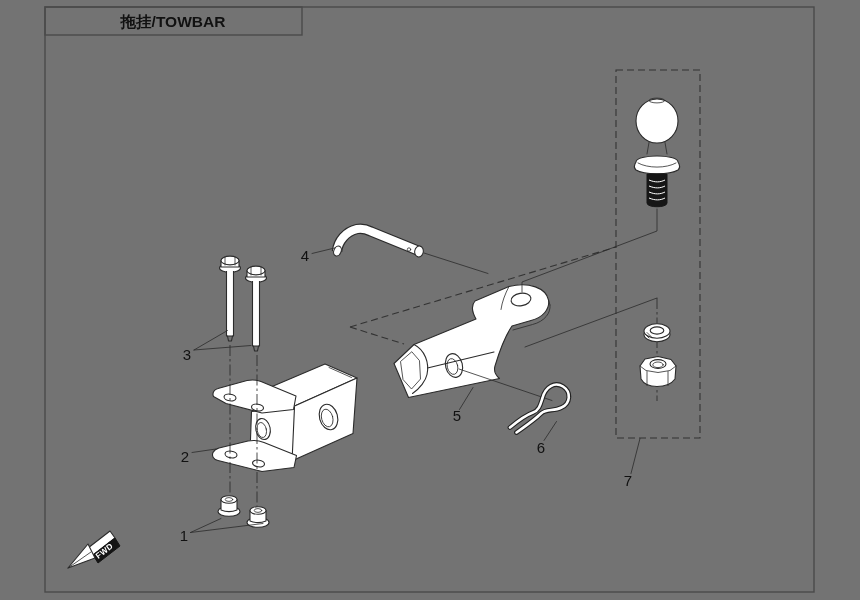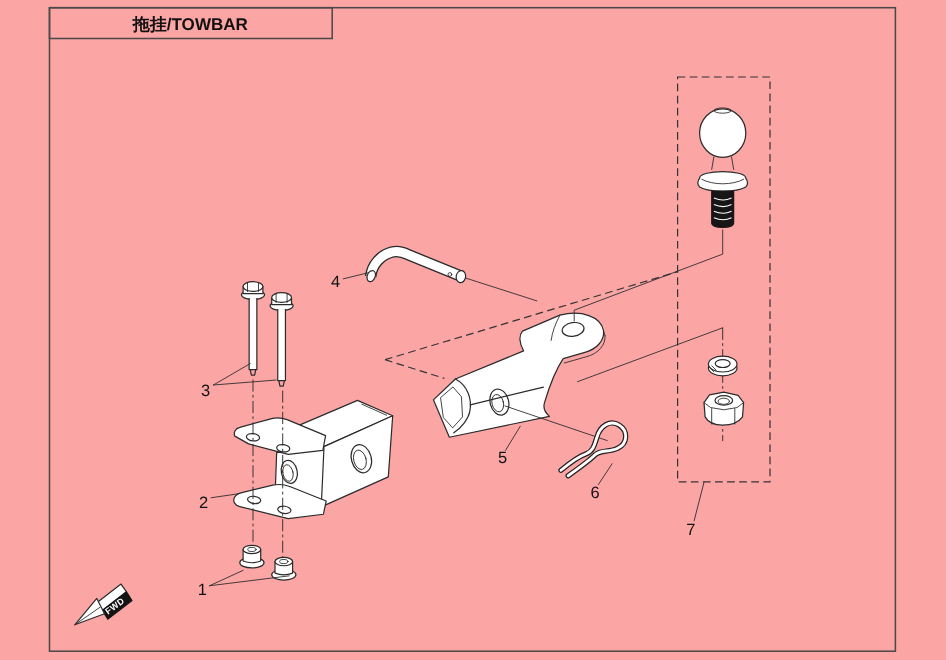--- a/index.html
+++ b/index.html
@@ -1,16 +1,16 @@
 <!DOCTYPE html>
 <html><head>
 <meta charset="utf-8">
 <style>
   html,body{margin:0;padding:0;background:#ffffff;}
-  .stage{width:860px;height:600px;position:relative;background:#fca5a5;font-family:"Liberation Sans",sans-serif;}
+  .stage{width:860px;height:600px;position:relative;background:#737373;font-family:"Liberation Sans",sans-serif;}
   svg{display:block}
   .ln{fill:none;stroke:#2b2b2b;stroke-width:1.1;stroke-linejoin:round;stroke-linecap:round}
   .thin{fill:none;stroke:#2b2b2b;stroke-width:0.8;stroke-linejoin:round;stroke-linecap:round}
   .fw{fill:#ffffff;stroke:#2b2b2b;stroke-width:1.1;stroke-linejoin:round}
   .dash{fill:none;stroke:#333;stroke-width:1.1;stroke-dasharray:7 4}
   .cline{fill:none;stroke:#2b2b2b;stroke-width:0.85;stroke-dasharray:11 3 2.5 3}
   .callout{font:15px "Liberation Sans",sans-serif;fill:#111;text-anchor:middle}
   .title-text{font:bold 15.5px "Liberation Sans",sans-serif;fill:#111;text-anchor:middle}
   .fwd-text{font:bold 8px "Liberation Sans",sans-serif;fill:#ffffff;text-anchor:middle;letter-spacing:.5px}
   .frame{fill:none;stroke:#4a4a4a;stroke-width:1.4}

